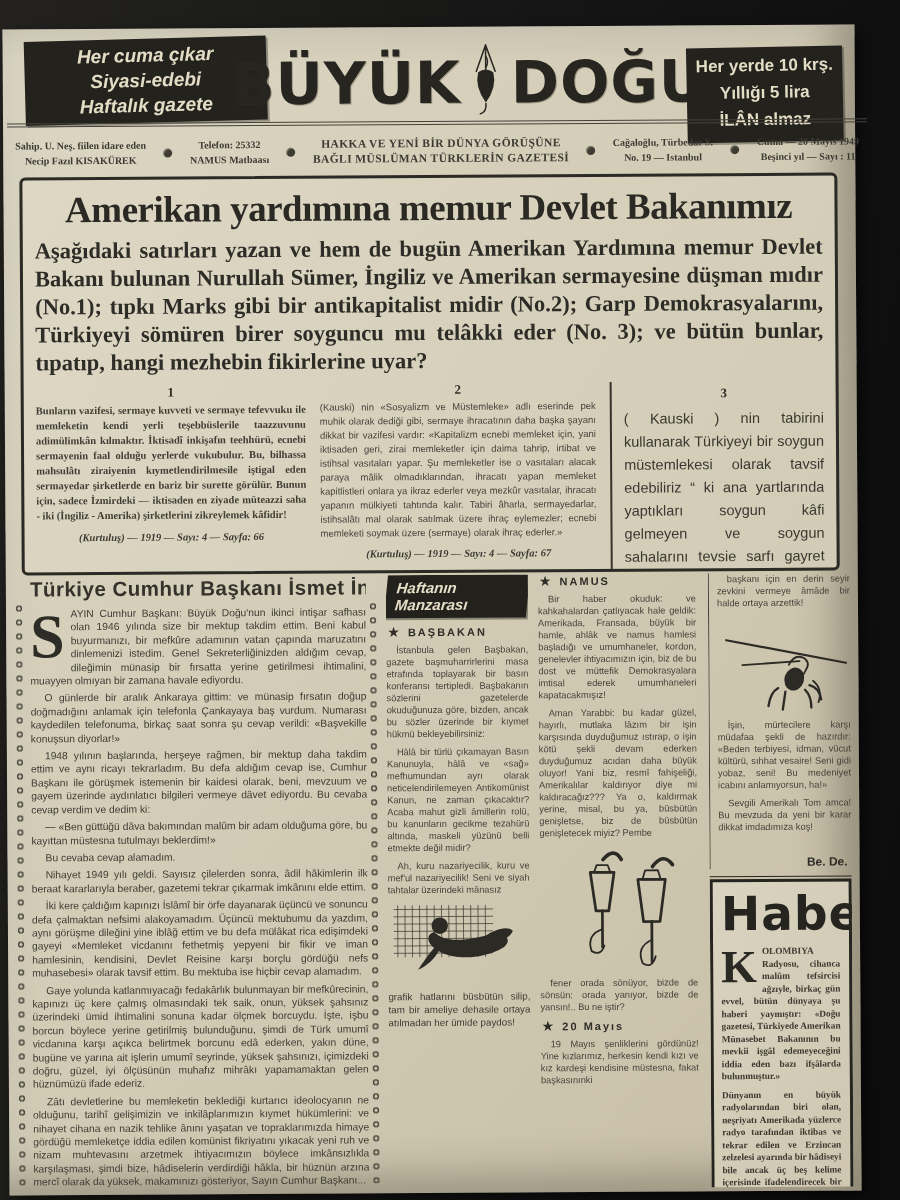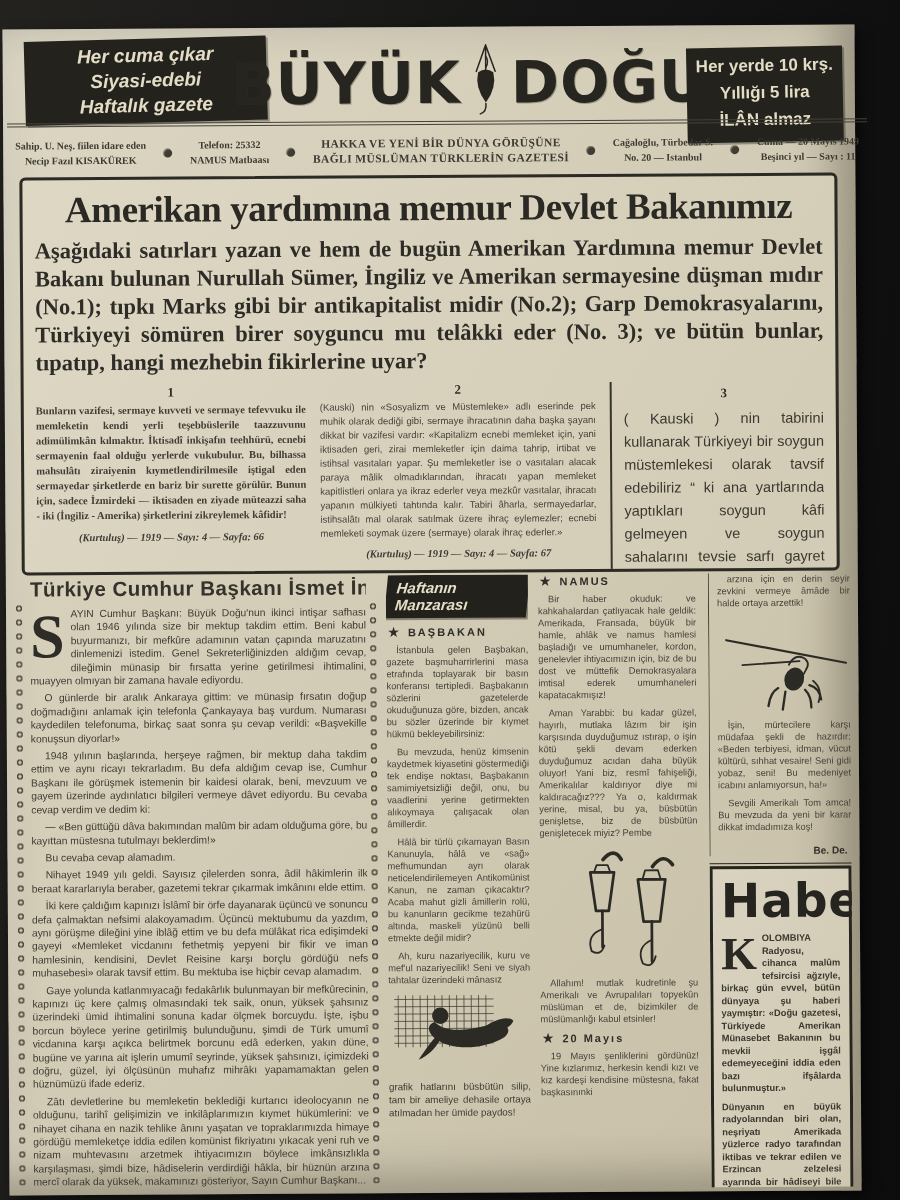--- a/index.html
+++ b/index.html
@@ -64,27 +64,27 @@
   .dropcap{float:left;font-family:"Liberation Serif",serif;font-weight:bold;font-size:62px;line-height:50px;padding:4px 6px 0 0;color:#2e2c26;}
   .sig{display:block;text-align:right;font-weight:bold;font-size:13px;color:#2f2d27;margin-top:2px;padding-right:30px;}
   .banner{display:inline-block;background:#23211c;color:#e6dfc8;font-weight:bold;font-style:italic;
     font-size:15px;padding:4px 12px 5px 10px;transform:skewX(-6deg);box-shadow:2px 2px 0 rgba(30,28,22,.4);margin-bottom:7px;}
   .sec-head{font-weight:bold;font-size:11px;letter-spacing:2px;color:#2f2d27;margin:0 0 5px 2px;}
   .sec-head .star{font-size:12px;margin-right:7px;}
   .smallbody{font-size:9.3px;line-height:12px;text-align:justify;color:#45423a;}
   .smallbody p{margin:0 0 6px 0;text-indent:10px;}
   .caption{font-size:9.8px;line-height:13px;text-align:justify;color:#3d3b33;margin-top:3px;}
   .illus{display:block;margin:4px auto;}
-  .sig2{display:block;text-align:right;font-weight:bold;font-size:10px;color:#2f2d27;margin-top:12px;padding-right:4px;}
+  .sig2{display:block;text-align:right;font-weight:bold;font-size:12px;color:#2f2d27;margin-top:22px;padding-right:4px;}
   
   .haber-box{margin-top:10px;border:3px solid #26241f;outline:1px solid #26241f;outline-offset:2px;
     padding:4px 8px 8px 8px;background:linear-gradient(120deg,#d9d3c0,#cdc5ae);}
   .haber-title{font-family:"DejaVu Sans",sans-serif;font-weight:bold;font-size:47px;color:#26241f;margin:0 0 4px 0;letter-spacing:1px;}
   .haber-body{font-weight:bold;font-size:9.3px;line-height:12.5px;text-align:justify;color:#3b382f;}
-  .haber-body p{margin:0 1px 6px 0;}
+  .haber-body p{margin:0 1px 6px 0;font-family:Liberation Serif, serif;}
   .dropcap-k{float:left;font-family:"Liberation Serif",serif;font-weight:bold;font-size:46px;line-height:40px;padding:2px 5px 0 0;color:#2b2923;}
   svg{stroke-linecap:round;stroke-linejoin:round;}
 </style>
 </head>
 <body>
 
 <div class="paper">
 
   <div class="mastbox box-left">
     <span class="l">Her cuma çıkar</span>
@@ -122,21 +122,21 @@
       <div>NAMUS Matbaası</div>
     </div>
     <span class="dot"></span>
     <div class="info-item">
       <div class="big">HAKKA VE YENİ BİR DÜNYA GÖRÜŞÜNE</div>
       <div class="big">BAĞLI MÜSLÜMAN TÜRKLERİN GAZETESİ</div>
     </div>
     <span class="dot"></span>
     <div class="info-item">
       <div>Cağaloğlu, Türbedar S.</div>
-      <div>No. 20 — Istanbul</div>
+      <div>No. 19 — Istanbul</div>
     </div>
     <span class="dot"></span>
     <div class="info-item">
       <div>Cuma — 20 Mayıs 1949</div>
       <div>Beşinci yıl — Sayı : 11</div>
     </div>
   </div>
 
   <div class="lead-box">
     <h1 class="lead-h1">Amerikan yardımına memur Devlet Bakanımız</h1>
@@ -181,21 +181,20 @@
       <span class="sig">Necip Fazıl KISAKÜREK</span>
     </div>
 
     <div class="colB">
       <span class="banner">Haftanın Manzarası</span>
       <div class="sec-head">
         <span class="star">★</span><span>BAŞBAKAN</span>
       </div>
       <div class="smallbody">
         <p>İstanbula gelen Başbakan, gazete başmuharrirlerini masa etrafında toplayarak bir basın konferansı tertipledi. Başbakanın sözlerini gazetelerde okuduğunuza göre, bizden, ancak bu sözler üzerinde bir kıymet hükmü bekleyebilirsiniz:</p>
-        <p>Bu mevzuda, henüz kimsenin kaydetmek kiyasetini göstermediği tek endişe noktası, Başbakanın samimiyetsizliği değil, onu, bu vaadlerini yerine getirmekten alıkoymaya çalışacak olan âmillerdir.</p>
         <p>Hâlâ bir türlü çıkamayan Basın Kanunuyla, hâlâ ve «sağ» mefhumundan ayrı olarak neticelendirilemeyen Antikomünist Kanun, ne zaman çıkacaktır? Acaba mahut gizli âmillerin rolü, bu kanunların gecikme tezahürü altında, maskeli yüzünü belli etmekte değil midir?</p>
         <p>Ah, kuru nazariyecilik, kuru ve mef'ul nazariyecilik! Seni ve siyah tahtalar üzerindeki mânasız</p>
       </div>
       <svg class="illus" width="138" height="84" viewBox="0 0 150 92">
         <g stroke="#3a3830" stroke-width="0.8" fill="none">
           <path d="M4 8H112 M4 16H112 M4 24H112 M4 32H112 M4 40H112 M4 48H112 M4 56H112"></path>
           <path d="M8 4V60 M16 4V60 M24 4V60 M32 4V60 M40 4V60 M48 4V60 M56 4V60 M64 4V60 M72 4V60 M80 4V60 M88 4V60 M96 4V60 M104 4V60"></path>
         </g>
         <circle cx="54" cy="26" r="9" fill="#2c2a24"></circle>
         <path d="M48 33 C60 46 84 42 110 36 C126 32 134 42 124 50 C100 64 66 64 50 52 C38 44 40 35 48 33 Z" fill="#2c2a24"></path>
@@ -221,34 +220,34 @@
           <path d="M57 72 L57 112"></path>
           <path d="M57 92 q-18 6 -12 24 q10 6 14 -6" stroke-width="2"></path>
           <path d="M112 24 q12 -16 22 -2" stroke-width="4"></path>
           <path d="M96 38 L126 38 L120 84 L102 84 Z"></path>
           <path d="M104 28 L118 28 L121 38 L101 38 Z" stroke-width="2"></path>
           <path d="M111 84 L111 128"></path>
           <path d="M111 104 q-18 8 -10 26 q10 6 14 -8" stroke-width="2"></path>
         </g>
       </svg>
       <div class="smallbody">
-        <p>Allahım! mutlak kudretinle şu Amerikalı ve Avrupalıları topyekûn müslüman et de, bizimkiler de müslümanlığı kabul etsinler!</p>
+        <p>fener orada sönüyor, bizde de sönsün: orada yanıyor, bizde de yansın!.. Bu ne iştir?</p>
       </div>
       <div class="sec-head">
         <span class="star">★</span><span>20 Mayıs</span>
       </div>
       <div class="smallbody">
         <p>19 Mayıs şenliklerini gördünüz! Yine kızlarımız, herkesin kendi kızı ve kız kardeşi kendisine müstesna, fakat başkasınınki</p>
       </div>
     </div>
 
     <div class="colD">
       <div class="upper">
         <div class="smallbody">
-          <p>arzına için en derin seyir zevkini vermeye âmâde bir halde ortaya arzettik!</p>
+          <p>başkanı için en derin seyir zevkini vermeye âmâde bir halde ortaya arzettik!</p>
         </div>
         <svg class="illus" width="134" height="100" viewBox="0 0 150 112">
           <g stroke="#2c2a24" fill="none" stroke-width="2">
             <path d="M10 28 L144 54" stroke-width="2.4"></path>
             <path d="M28 56 L92 52"></path>
             <path d="M80 56 q6 -12 16 -8 q9 5 3 14 l-5 9"></path>
             <path d="M68 82 q-9 5 -11 20 M76 86 l-3 20 M98 84 q7 7 7 20 M103 79 q11 3 13 16" stroke-width="2.6"></path>
             <path d="M107 74 q11 9 6 24"></path>
           </g>
           <ellipse cx="86" cy="72" rx="11" ry="13" fill="#2c2a24" transform="rotate(18 86 72)"></ellipse>

